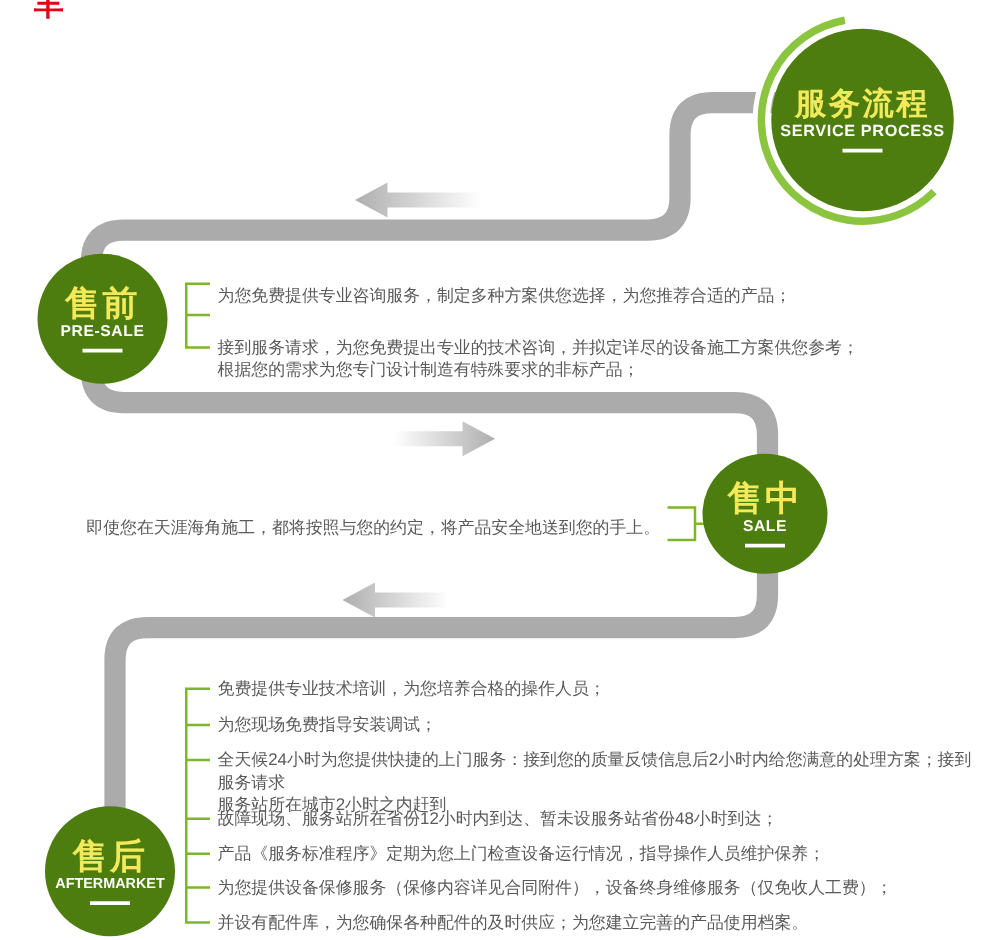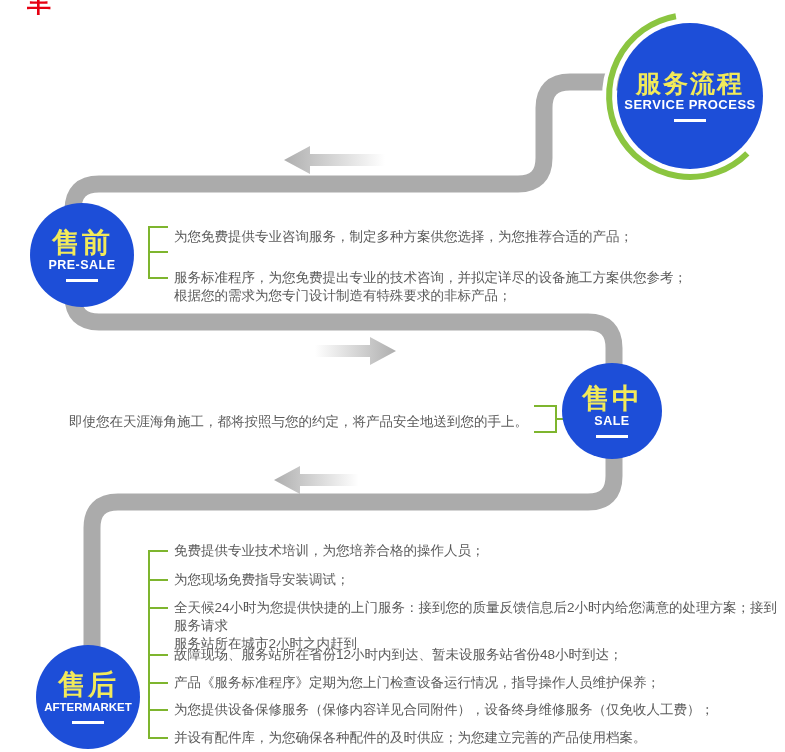--- a/index.html
+++ b/index.html
@@ -2,21 +2,21 @@
 <html><head>
 <meta charset="utf-8">
 <style>
   html,body{margin:0;padding:0;background:#fff;}
   .canvas{
     position:relative;width:785px;height:752px;background:#ffffff;overflow:hidden;
     font-family:"Liberation Sans","DejaVu Sans",sans-serif;
   }
   .flow-svg{position:absolute;left:0;top:0;z-index:1;}
   .stage-circle{
-    position:absolute;border-radius:50%;background:#1d4ed8;z-index:3;
+    position:absolute;border-radius:50%;background:#4d7c0f;z-index:3;
     display:flex;flex-direction:column;align-items:center;justify-content:center;
     text-align:center;
   }
   .stage-title{color:#F2EA5A;font-weight:bold;line-height:1.1;letter-spacing:2px;}
   .stage-sub{color:#ffffff;font-weight:bold;letter-spacing:0.5px;line-height:1.2;}
   .stage-underline{background:#ffffff;height:3px;width:32px;margin-top:6px;}
   .svc-title{font-size:25px;}
   .svc-sub{font-size:13px;}
   .sm-title{font-size:28px;}
   .sm-sub{font-size:12.5px;}
@@ -83,21 +83,21 @@
     <div class="stage-underline"></div>
   </div>
 
   <div class="stage-circle" style="left:30px;top:203px;width:104px;height:104px;">
     <div class="stage-title sm-title">售前</div>
     <div class="stage-sub sm-sub">PRE-SALE</div>
     <div class="stage-underline"></div>
   </div>
   <div class="item" style="left:174px;top:228px;width:600px;">为您免费提供专业咨询服务，制定多种方案供您选择，为您推荐合适的产品；</div>
   <div class="item" style="left:174px;top:255px;width:600px;margin-top:32px;">根据您的需求为您专门设计制造有特殊要求的非标产品；</div>
-  <div class="item" style="left:174px;top:269px;width:600px;">服务标准程序，为您免费提出专业的技术咨询，并拟定详尽的设备施工方案供您参考；</div>
+  <div class="item" style="left:174px;top:269px;width:600px;">接到服务请求，为您免费提出专业的技术咨询，并拟定详尽的设备施工方案供您参考；</div>
 
   <div class="stage-circle" style="left:562px;top:363px;width:100px;height:96px;">
     <div class="stage-title sm-title">售中</div>
     <div class="stage-sub sm-sub">SALE</div>
     <div class="stage-underline"></div>
   </div>
   <div class="sale-block" style="right:257px;top:409px;width:460px;">
     <div>即使您在天涯海角施工，都将按照与您的约定，将产品安全地送到您的手上。</div>
   </div>
 

